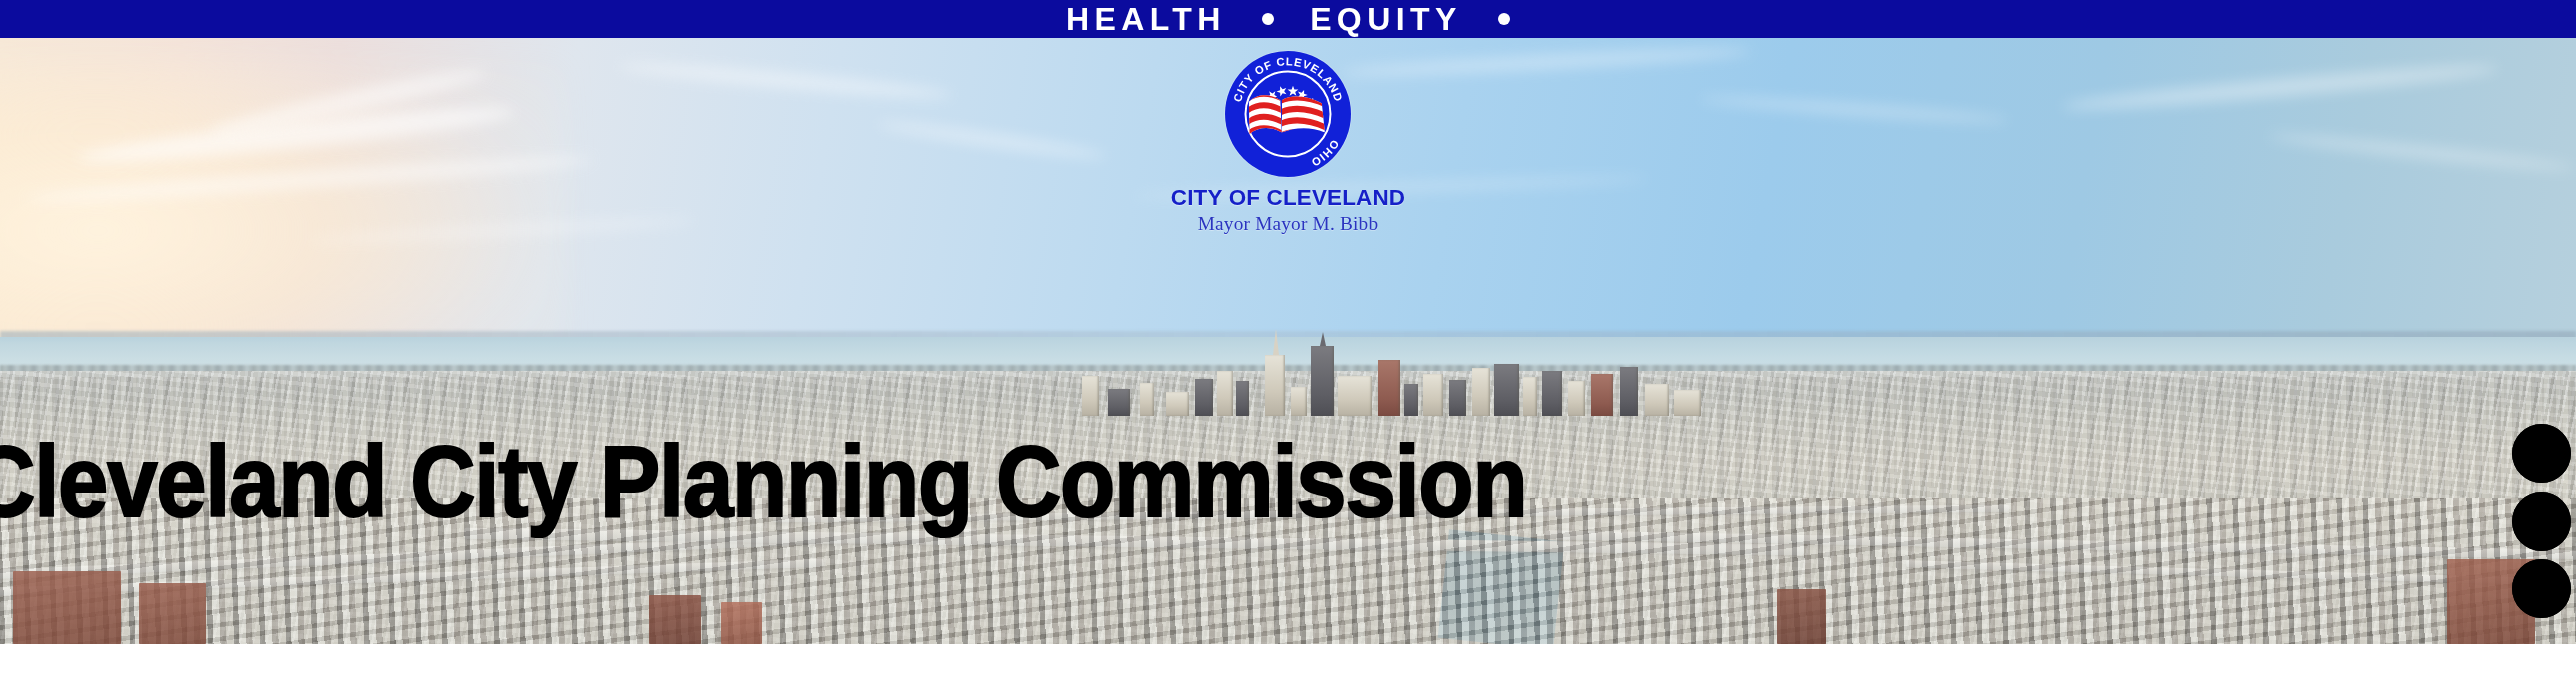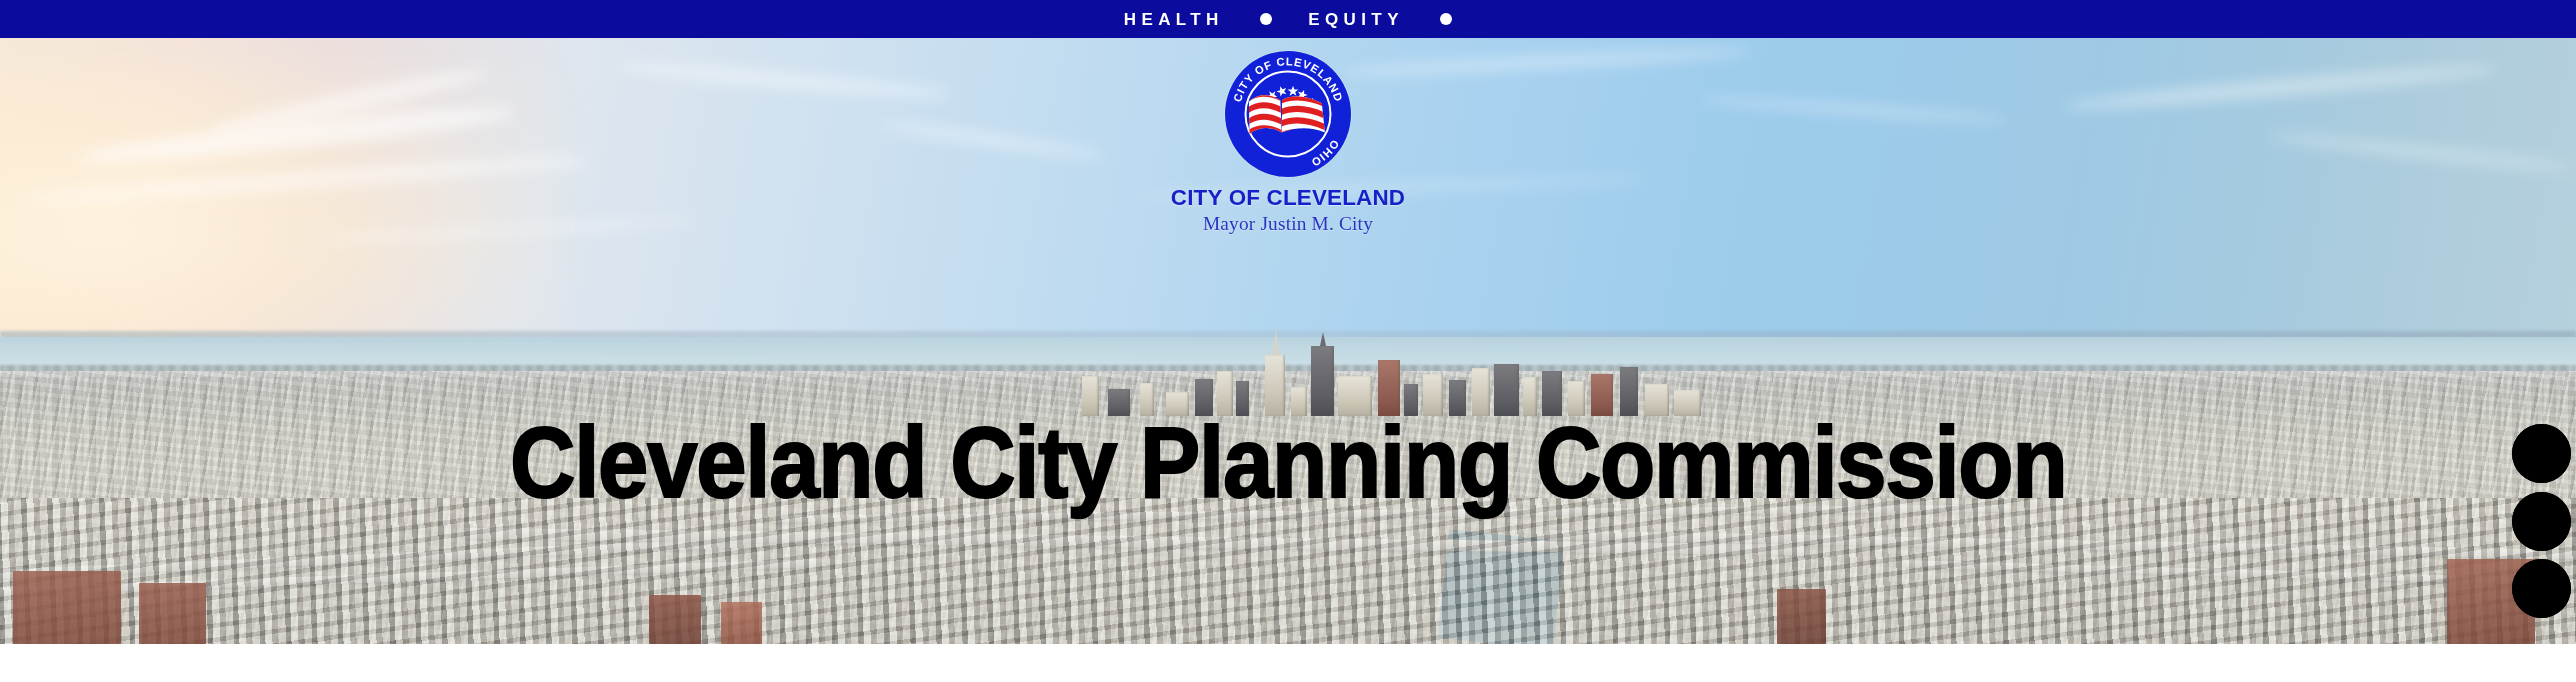--- a/index.html
+++ b/index.html
@@ -22,21 +22,21 @@
   }
   .tagline{
     display:flex; align-items:center; justify-content:center;
     gap:36px;
     white-space:nowrap;
   }
   .tagline-word{
     color:#ffffff;
     font-family:"Liberation Sans", sans-serif;
     font-weight:bold;
-    font-size:17px;
+    font-size:32px;
     letter-spacing:5.4px;
     line-height:1;
   }
   .tagline-dot{
     width:12.4px; height:12.4px; border-radius:50%;
     background:#ffffff; flex:0 0 auto;
   }
 
   
   .hero{
@@ -266,23 +266,23 @@
     font-weight:normal;
     font-size:19.3px;
     letter-spacing:0.2px;
     text-align:center;
     line-height:1.05;
     text-shadow:0 0.8px 0.8px rgba(255,255,255,.4);
   }
 
   
   .headline{
-    position:absolute; left:0; top:418px;
+    position:absolute; left:0; top:437px;
     width:2576px;
-    text-align:center;
+    text-align:left;
     z-index:30;
     pointer-events:none;
   }
   .headline-text{
     display:inline-block;
     color:#000000;
     font-family:"Liberation Sans", sans-serif;
     font-weight:bold;
     font-size:87px;
     line-height:1;
@@ -473,21 +473,21 @@
             <path d="M42,13 C60,5 80,8 102,18 L102,26 C80,16 60,13 42,21 Z"></path>
             <path d="M42,28 C60,20 80,23 102,33 L102,41 C80,31 60,28 42,36 Z"></path>
             <path d="M42,43 C60,35 80,38 102,48 L102,56 C80,46 60,43 42,51 Z"></path>
             <path d="M42,58 C60,50 80,53 102,63 L102,71 C80,61 60,58 42,66 Z"></path>
           </g>
         </g>
       </svg>
     </div>
 
     <div class="city-name">CITY OF CLEVELAND</div>
-    <div class="mayor-name">Mayor Justin M. City</div>
+    <div class="mayor-name">Mayor Mayor M. Bibb</div>
   </div>
 
 </div>
 
 <div class="headline">
   <span class="headline-text">Cleveland City Planning Commission</span>
 </div>
 
 <div class="social-rail">
 

